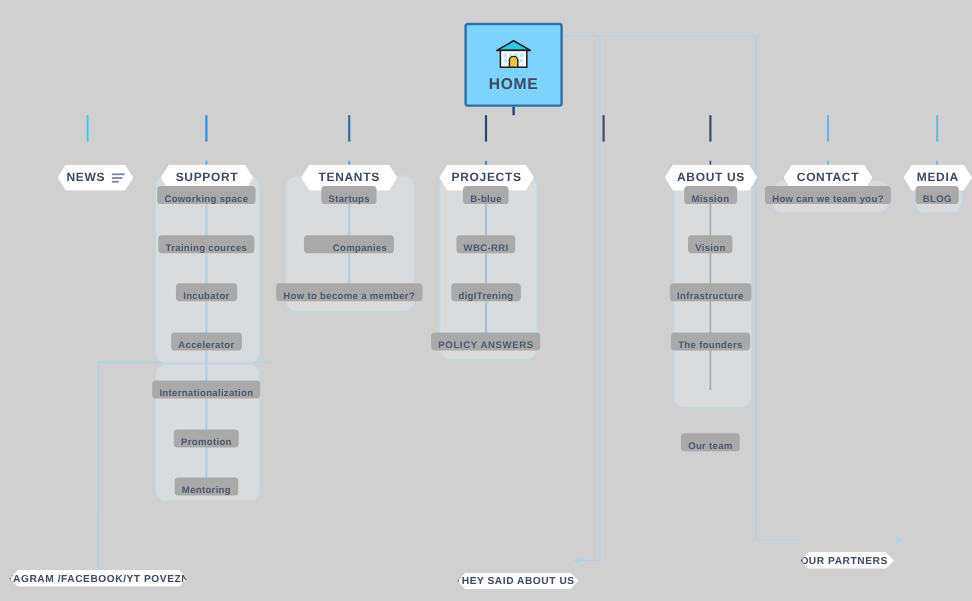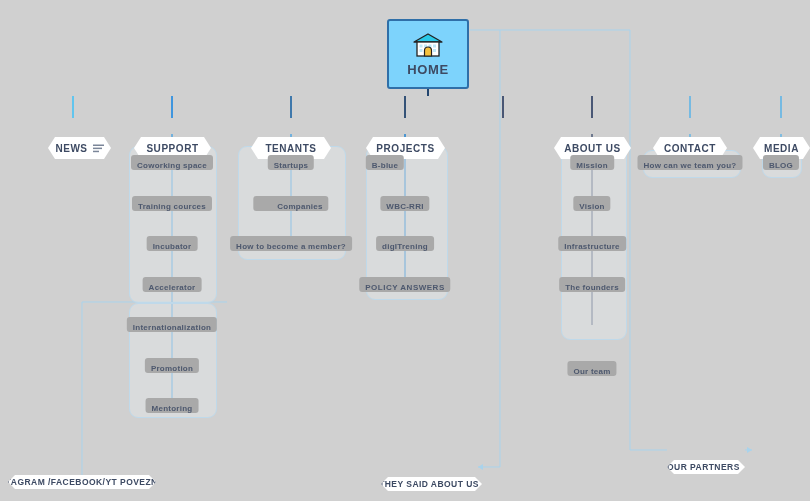--- a/index.html
+++ b/index.html
@@ -213,21 +213,21 @@
   <div class="badge" style="left:291px;top:155px;">
     <span>Startups</span>
     </div>
   <div class="badge" style="left:291px;top:196px;padding-left:24px;">
     <span>Companies</span>
     </div>
   <div class="badge" style="left:291px;top:236px;">
     <span>How to become a member?</span>
     </div>
 
-  <div class="badge" style="left:385px;top:155px;">
+  <div class="badge" style="left:405px;top:155px;">
     <span>B-blue</span>
     </div>
   <div class="badge" style="left:405px;top:196px;">
     <span>WBC-RRI</span>
     </div>
   <div class="badge" style="left:405px;top:236px;">
     <span>digITrening</span>
     </div>
   <div class="badge caps" style="left:405px;top:277px;">
     <span>POLICY ANSWERS</span>

